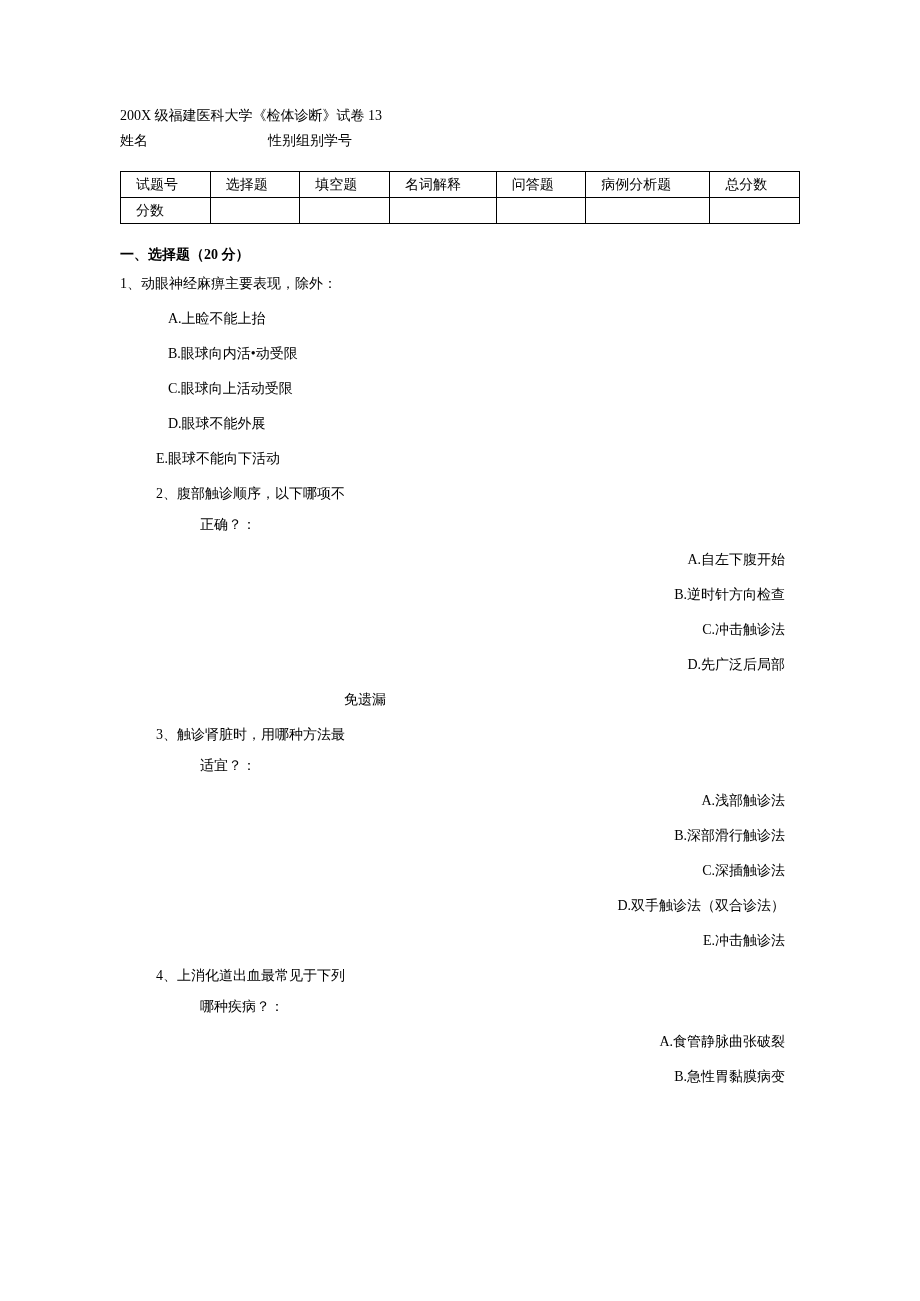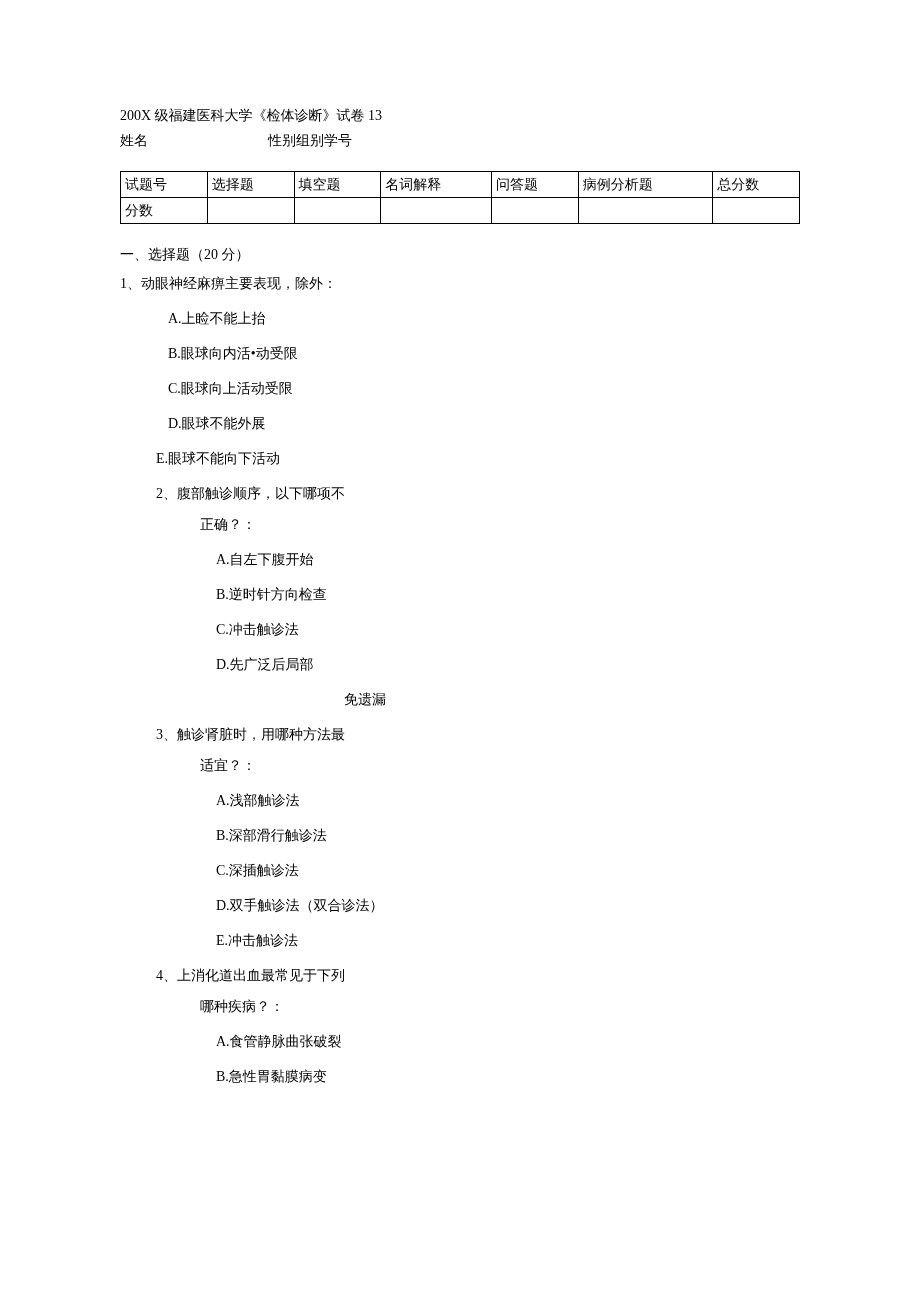--- a/index.html
+++ b/index.html
@@ -17,28 +17,29 @@
       margin-bottom: 4px;
     }
     table.score-table {
       border-collapse: collapse;
       width: 100%;
       margin: 20px 0;
       font-size: 14px;
     }
     table.score-table td {
       border: 1px solid #000;
-      padding: 2px 4px;
+      padding: 2px 15px;
       height: 18px;
       text-align: left;
       vertical-align: middle;
     }
     .section-title {
       margin-top: 20px;
       margin-bottom: 8px;
+      font-weight: bold;
     }
     .question {
       margin-bottom: 8px;
     }
     .options {
       margin-left: 48px;
     }
     .option {
       margin: 14px 0;
     }
@@ -49,21 +50,22 @@
     }
     .subq-cont {
       margin-left: 80px;
       margin-top: 1px;
       margin-bottom: 10px;
     }
     .suboptions {
       margin-left: 96px;
     }
     .suboption {
-      margin: 14px 0;
+      margin: 14px 15px;
+      text-align: right;
     }
     .suboption-cont {
       margin-left: 128px;
       margin: 14px 0 14px 128px;
     }
     .gap {
       display: inline-block;
       width: 120px;
     }
   </style>

